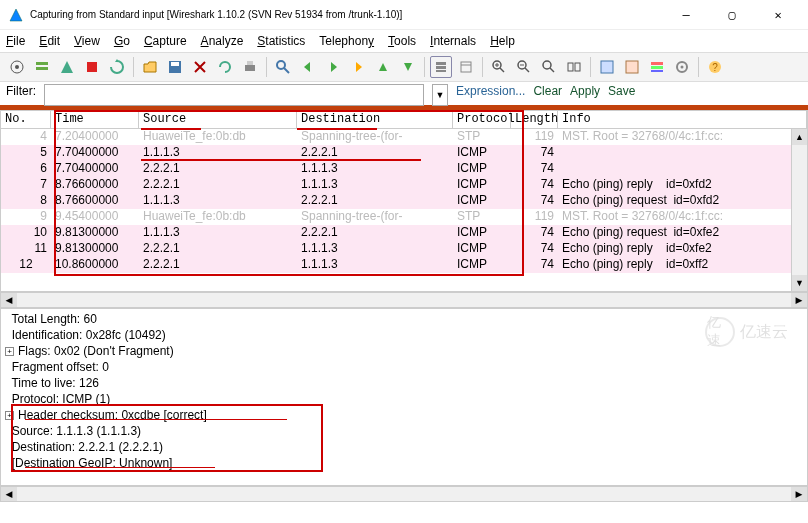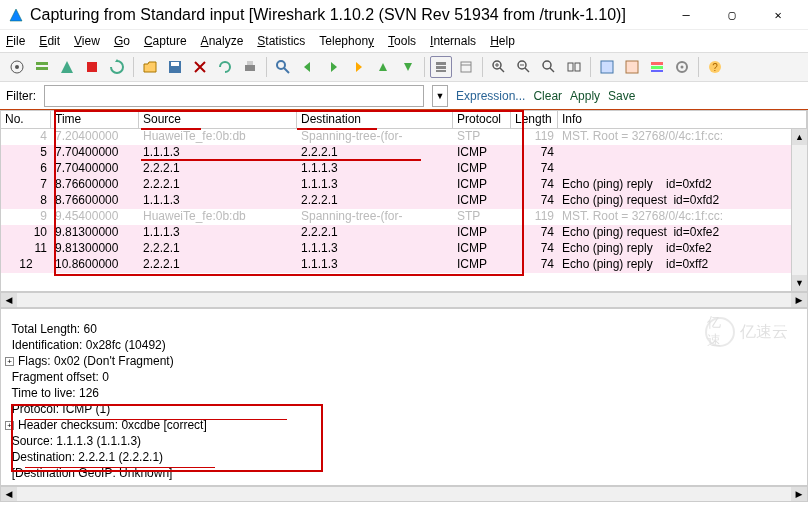--- a/index.html
+++ b/index.html
@@ -1,50 +1,50 @@
 <!DOCTYPE html>
 <html><head>
 <meta charset="utf-8">
 <style>
 *{box-sizing:border-box;margin:0;padding:0;font-family:"Segoe UI",Tahoma,sans-serif}
 body{width:808px;height:523px;background:#fff;font-size:12px;color:#000;overflow:hidden;position:relative}
 .titlebar{height:30px;display:flex;align-items:center;padding:0 8px;background:#fff;border-bottom:1px solid #eee}
 .titlebar .icon{width:16px;height:16px;margin-right:6px}
-.titlebar .title{flex:1;font-size:16px}
+.titlebar .title{flex:1;font-size:10px}
 .winbtns{display:flex;gap:2px}
 .winbtn{width:44px;height:26px;display:flex;align-items:center;justify-content:center;font-family:Consolas,monospace}
 .menubar{height:22px;display:flex;align-items:center;padding:0 6px;gap:14px;background:#fff}
 .menubar span{font-size:12px}
 .menubar span u{text-decoration:underline}
 .toolbar{height:30px;display:flex;align-items:center;padding:2px 6px;gap:3px;background:#f4f4f4;border-top:1px solid #ddd;border-bottom:1px solid #ddd}
 .toolbtn{width:22px;height:22px;display:flex;align-items:center;justify-content:center;border:1px solid transparent;border-radius:2px;font-size:13px}
 .toolbtn svg{width:16px;height:16px}
 .sep{width:1px;height:20px;background:#ccc;margin:0 2px}
-.filterbar{height:28px;display:flex;align-items:center;padding:2px 6px;gap:8px;background:#fff;border-bottom:1px solid #c2410c}
+.filterbar{height:28px;display:flex;align-items:flex-start;padding:2px 6px;gap:8px;background:#fff;border-bottom:5px solid #c2410c}
 .filterbar label{font-size:12px}
 .filterbar input{flex:0 0 380px;height:22px;border:1px solid #aaa;padding:0 4px;font-size:12px}
 .filterbar .dd{width:16px;height:22px;border:1px solid #aaa;display:flex;align-items:center;justify-content:center;font-size:9px}
 .filterbar .lnk{color:#2a6496;font-size:12px}
 .filterbar .gry{color:#14532d}
 .packets{position:relative;border:1px solid #ccc;font-family:Consolas,"Courier New",monospace;font-size:12px}
 .pkthead{display:flex;height:18px;background:#fff;border-bottom:1px solid #ccc}
-.pkthead div{padding:1px 4px;border-right:1px solid #ccc;font-family:Liberation Sans, sans-serif}
+.pkthead div{padding:1px 4px;border-right:1px solid #ccc;font-family:Liberation Mono, monospace}
 .col-no{width:50px}.col-time{width:88px}.col-src{width:158px}.col-dst{width:156px}.col-proto{width:58px}.col-len{width:47px}.col-info{flex:1}
 .pktrow{display:flex;height:16px;white-space:pre}
 .pktrow div{padding:0 4px;overflow:hidden}
 .pktrow.stp{color:#bbb;background:#fff}
 .pktrow.icmp{background:#fde7f3}
 .scrollv{position:absolute;right:0;top:18px;bottom:0;width:16px;background:#f0f0f0;border-left:1px solid #ccc}
 .scrollv .btn{height:16px;display:flex;align-items:center;justify-content:center;font-size:9px;background:#e0e0e0}
 .redbox1{position:absolute;border:2px solid #c00;left:53px;top:-1px;width:470px;height:166px;pointer-events:none}
 .redbox2{position:absolute;border:2px solid #c00;pointer-events:none}
 .redline{position:absolute;background:#c00;pointer-events:none}
 .scrollh{height:16px;background:#f0f0f0;border:1px solid #ccc;display:flex;align-items:center;position:relative}
 .scrollh .btn{width:16px;height:14px;display:flex;align-items:center;justify-content:center;font-size:9px;background:#e0e0e0}
-.details{border:1px solid #ccc;font-family:Consolas,"Courier New",monospace;font-size:12px;padding:12px 4px;line-height:16px;position:relative;height:178px;overflow:hidden}
+.details{border:1px solid #ccc;font-family:Consolas,"Courier New",monospace;font-size:12px;padding:2px 4px;line-height:16px;position:relative;height:178px;overflow:hidden}
 .details .ln{white-space:pre}
 .treebox{display:inline-block;width:9px;height:9px;border:1px solid #888;font-size:8px;line-height:7px;text-align:center;margin-right:4px;vertical-align:1px}
 .watermark{position:absolute;right:20px;bottom:176px;opacity:.25;display:flex;align-items:center;gap:5px;font-family:sans-serif;pointer-events:none}
 .watermark .c{width:30px;height:30px;border:2px solid #aaa;border-radius:50%;display:flex;align-items:center;justify-content:center;font-size:14px;color:#888}
 </style>
 </head>
 <body>
 
 <div class="titlebar">
   <span class="icon">

